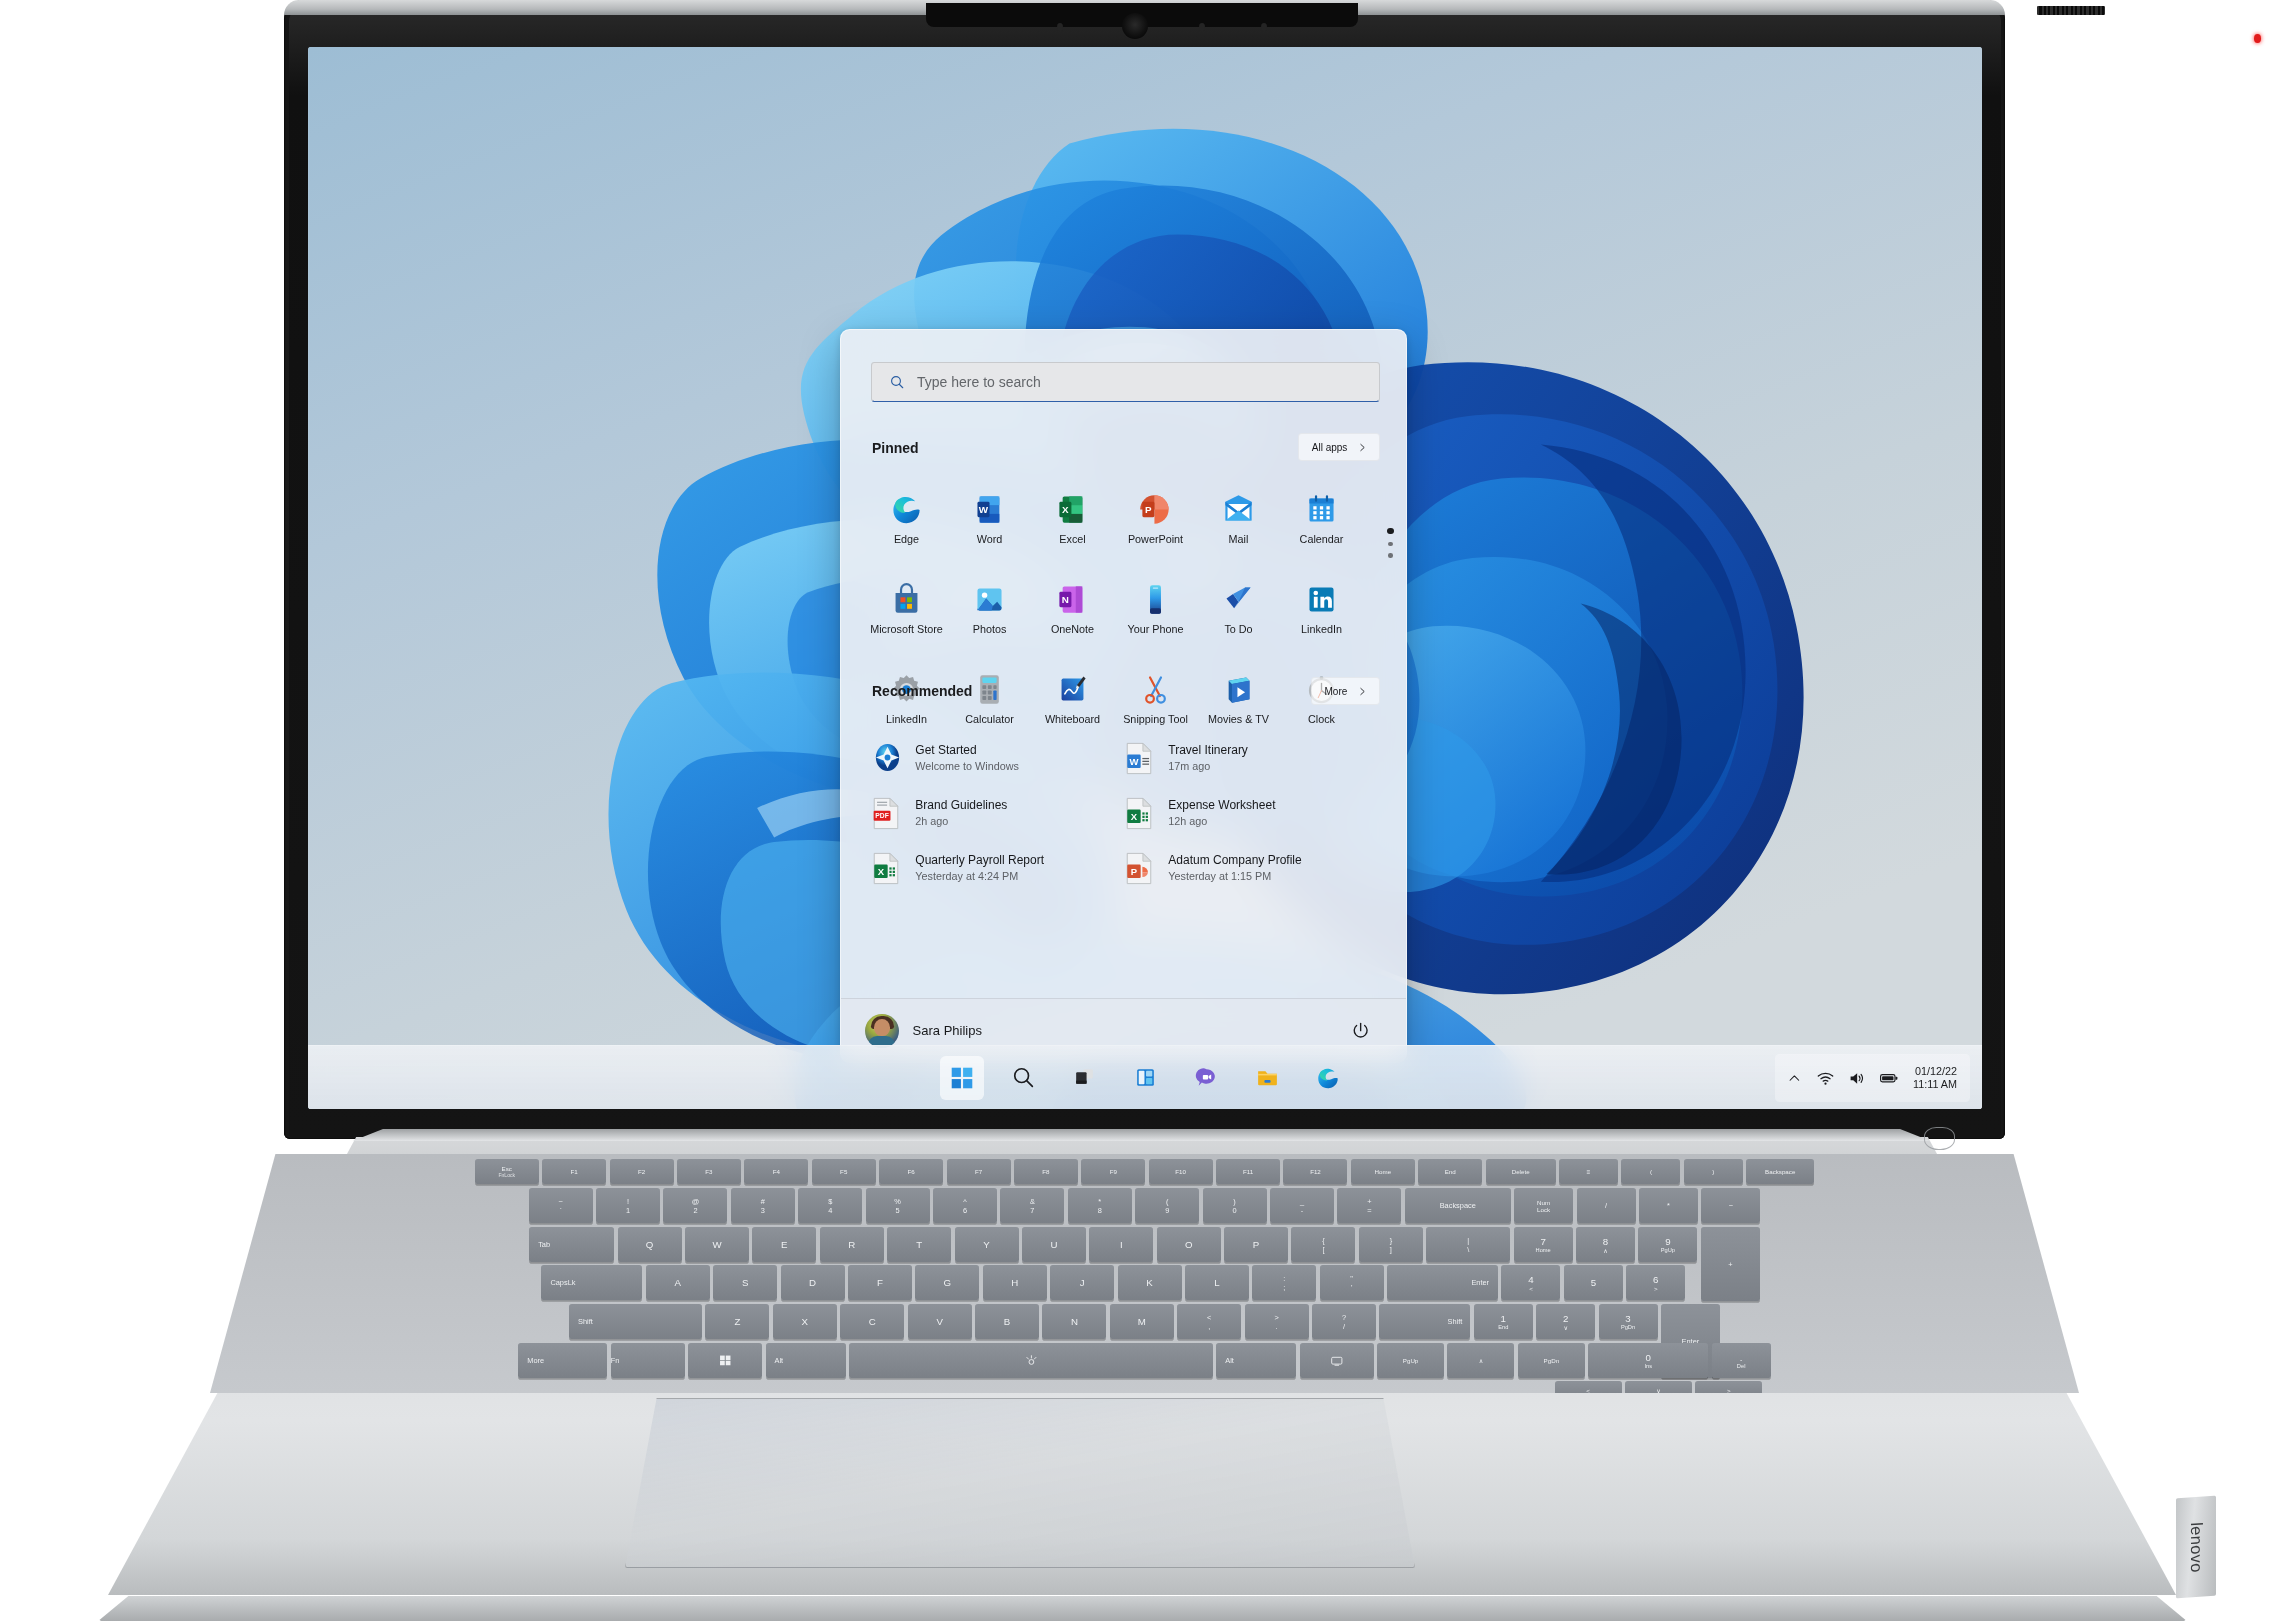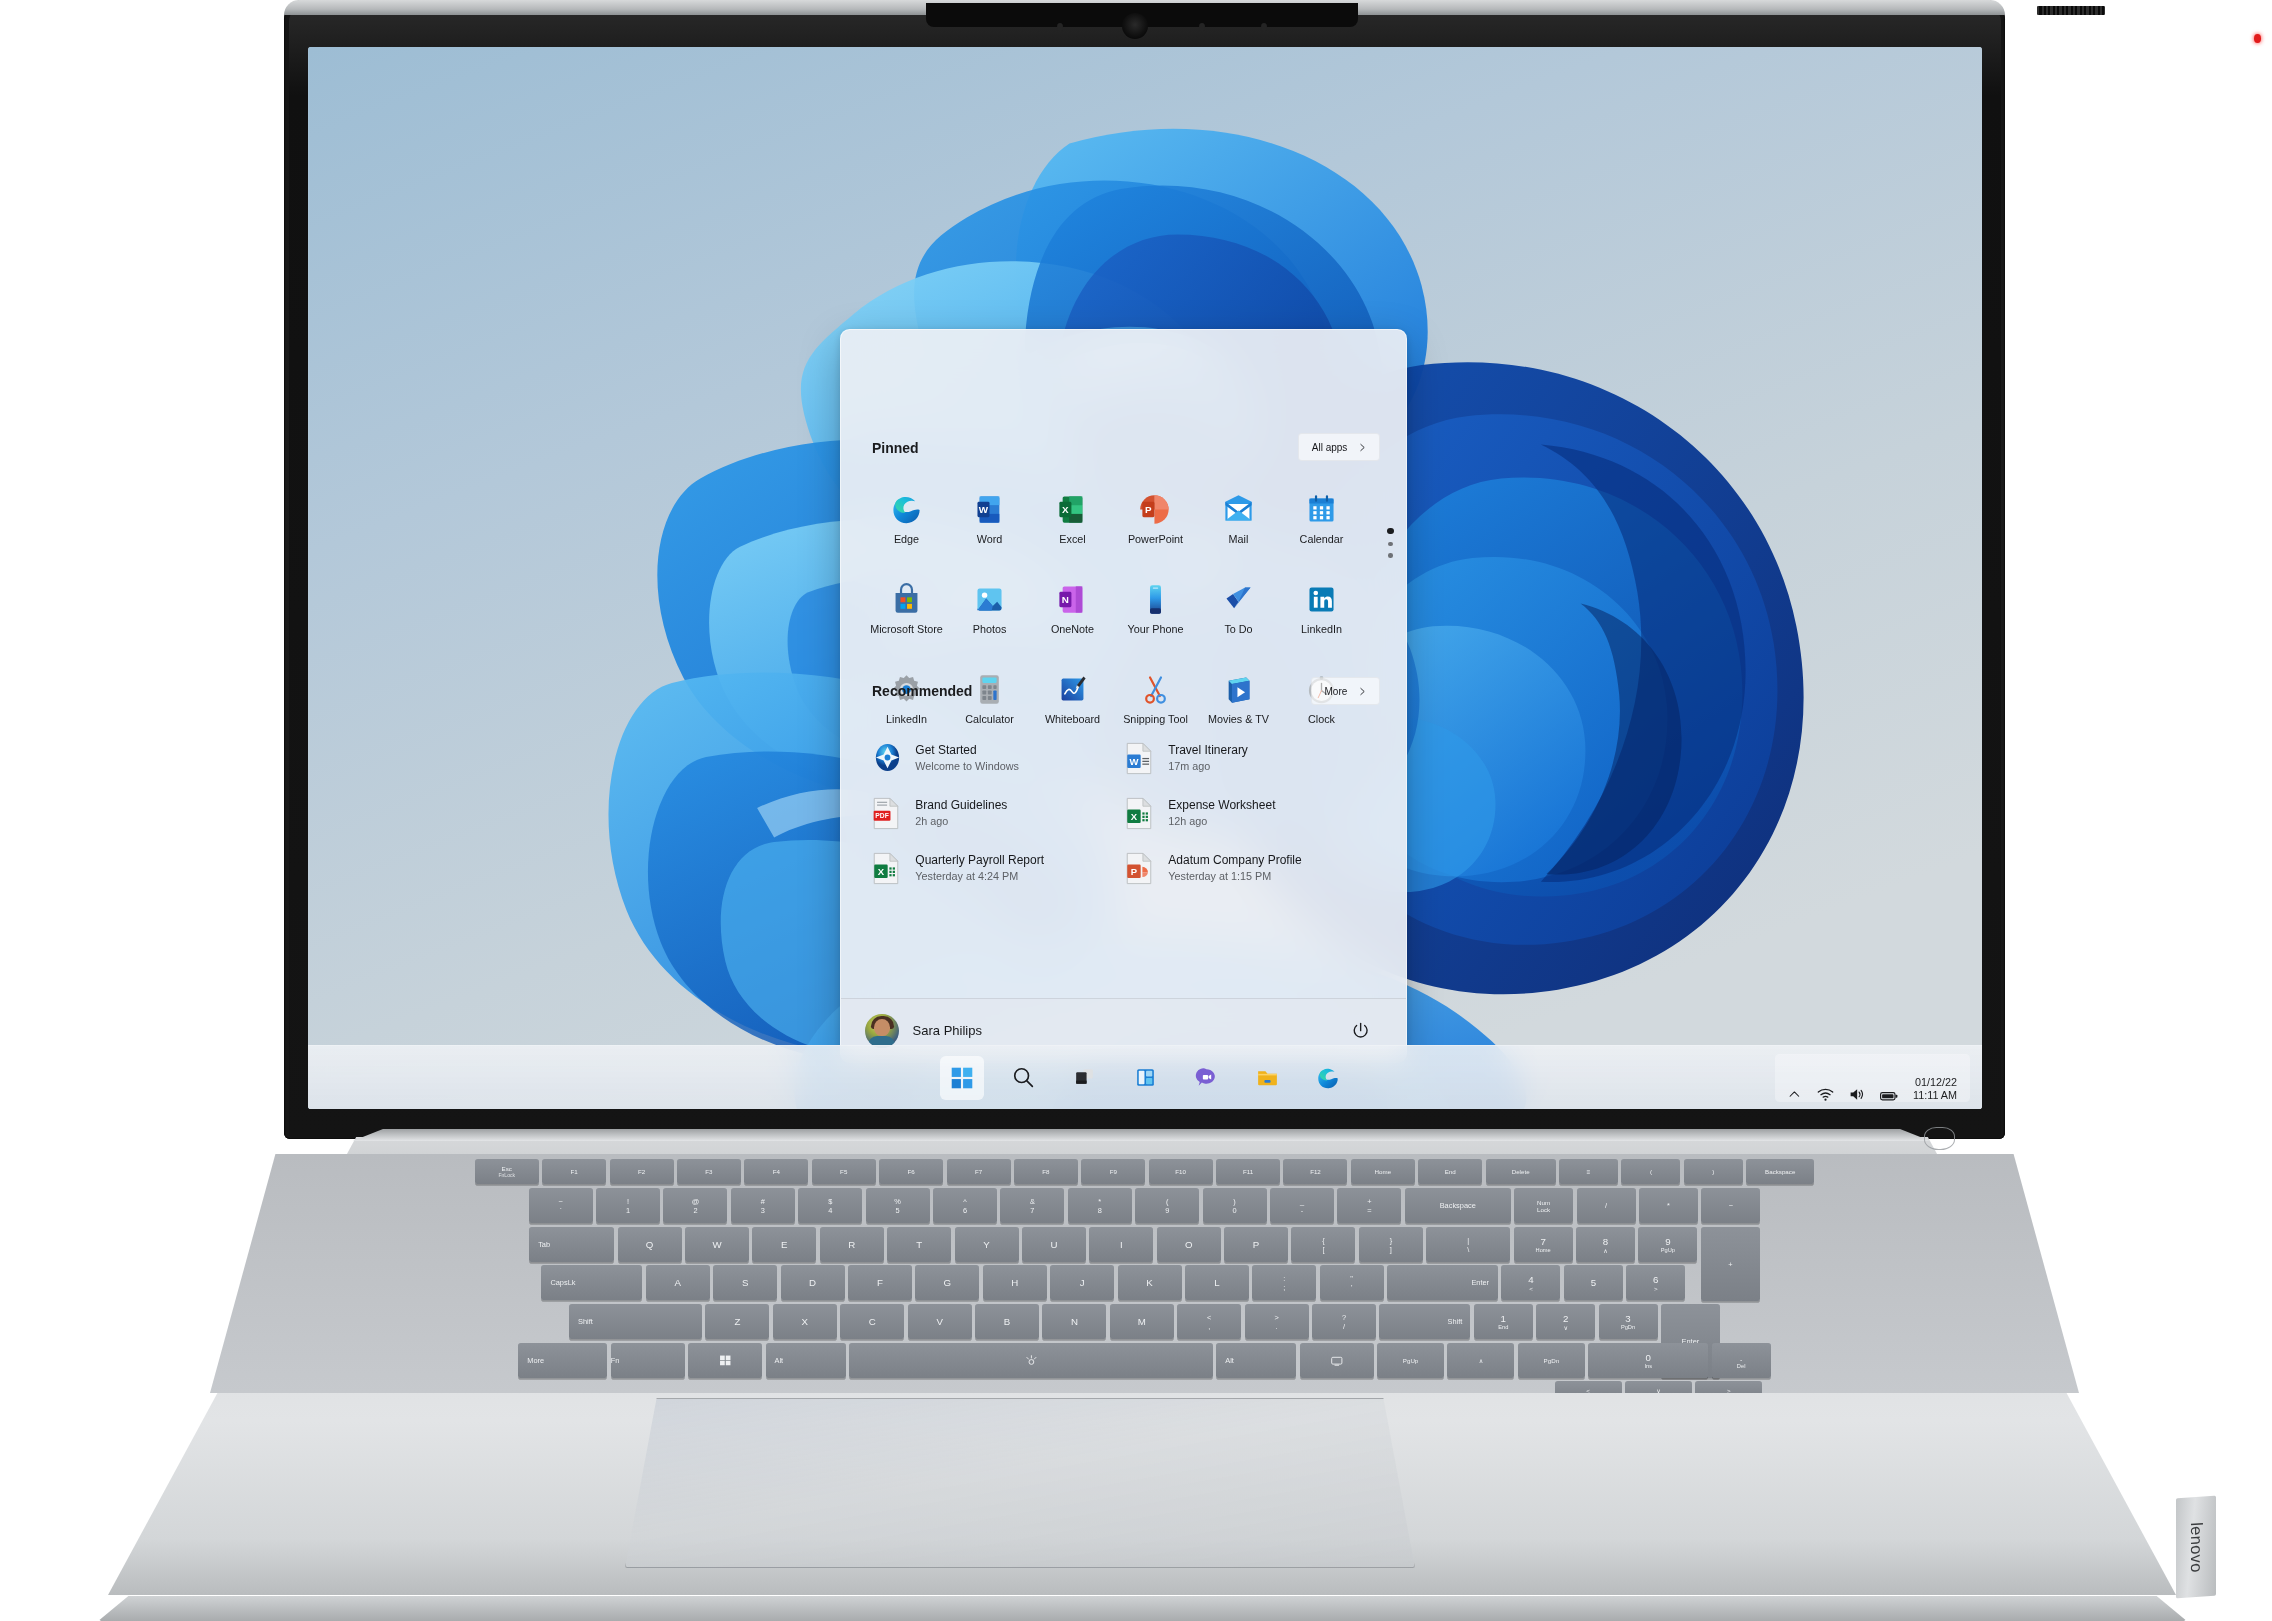--- a/index.html
+++ b/index.html
@@ -61,21 +61,21 @@
     background:linear-gradient(180deg, rgba(238,241,245,0.88) 0%, rgba(222,228,235,0.92) 100%);
     backdrop-filter:blur(13.6px);
     border-top:0.6px solid rgba(255,255,255,0.5);
     display:flex; align-items:center; justify-content:center;
   }
   .tb-center{ display:flex; align-items:center; gap:17px; }
   .tb-btn{ width:44px; height:44px; border-radius:5.7px; display:flex; align-items:center; justify-content:center; position:relative;}
   .tb-btn.active{ background:rgba(255,255,255,0.62); }
   .tray{
     position:absolute; right:12.5px; top:8px; height:48px;
-    display:flex; align-items:flex-end; gap:14.8px; padding:0 12.5px;
+    display:flex; align-items:center; gap:14.8px; padding:0 12.5px;
     border-radius:4.5px; background:rgba(255,255,255,0.30);
   }
   .tray-clock{ text-align:right; line-height:1.22; color:#1c1d1f; font-size:10.8px; }
 
   
   .start{
     position:absolute; left:532px; top:282px; width:567px; height:734px;
     background:rgba(236,239,244,0.93);
     backdrop-filter:blur(23px);
     border-radius:9.7px;
@@ -279,20 +279,29 @@
         <path d="M1480 1760 C1660 1742 1840 1786 1900 1846 L1900 1870 L1310 1870 C1330 1812 1400 1768 1480 1760 Z" fill="#1473d8" opacity="0.7"></path>
 
         <path d="M1320 560 C1430 500 1560 512 1610 580 C1540 556 1420 566 1350 606 Z" fill="#b9e6fb" opacity="0.75"></path>
         <path d="M1020 1000 C1130 946 1260 958 1310 1026 C1240 1000 1120 1012 1050 1050 Z" fill="#b9e6fb" opacity="0.6"></path>
         <path d="M790 1340 C900 1286 1030 1300 1080 1366 C1010 1340 890 1352 820 1392 Z" fill="#b9e6fb" opacity="0.55"></path>
       </svg>
     </div>
 
     <div class="start">
 
+      <div class="srch-wrap">
+        <div class="srch">
+          <svg width="16" height="16" viewBox="0 0 24 24">
+            <circle cx="10.5" cy="10.5" r="6.6" fill="none" stroke="#2a5ea3" stroke-width="1.7"></circle>
+            <line x1="15.4" y1="15.4" x2="20.6" y2="20.6" stroke="#2a5ea3" stroke-width="1.7" stroke-linecap="round"></line>
+          </svg>
+          <span class="srch-ph">Type here to search</span>
+        </div>
+      </div>
 
       <div class="sec-head" style="top:110px;">Pinned</div>
       <div class="chip" style="right:26px; top:103px;">
         <span>All apps</span>
         <svg width="9" height="9" viewBox="0 0 16 16">
           <polyline points="5,2.5 11,8 5,13.5" fill="none" stroke="#15161a" stroke-width="1.5" stroke-linecap="round" stroke-linejoin="round"></polyline>
         </svg>
       </div>
 
       <div class="pin-grid">

